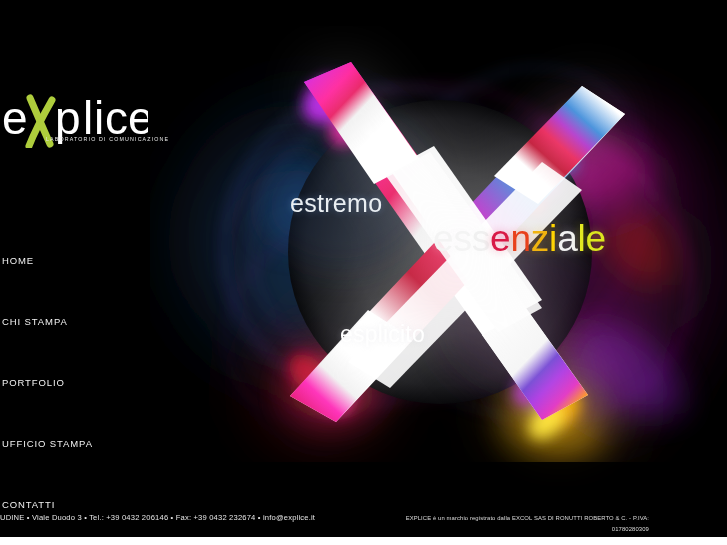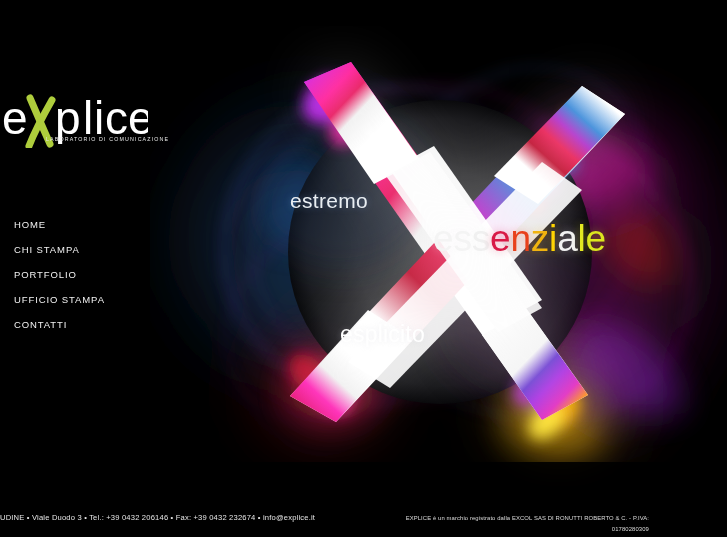--- a/index.html
+++ b/index.html
@@ -60,24 +60,25 @@
     top: 212px;
     width: 150px;
   }
   .nav-item {
     display: block;
     font-size: 9.5px;
     letter-spacing: 0.9px;
     color: #f2f2f2;
     height: 25px;
     line-height: 25px;
-    padding-left: 14px;
+    padding-left: 2px;
     text-decoration: none;
     white-space: nowrap;
     cursor: pointer;
+    margin-top: 36px;
   }
 
   
   .hero {
     position: absolute;
     left: 150px;
     top: 0px;
     width: 577px;
     height: 500px;
     overflow: hidden;
@@ -93,21 +94,21 @@
   .hero-word {
     position: absolute;
     font-family: "Liberation Sans", sans-serif;
     font-weight: 400;
     white-space: nowrap;
     pointer-events: none;
   }
   .word-estremo {
     left: 140px;
     top: 189px;
-    font-size: 21px;
+    font-size: 25px;
     letter-spacing: 0.3px;
     color: #e9eef2;
     text-shadow: 0 0 7px rgba(120,160,220,0.45);
   }
   .word-essenziale {
     left: 283px;
     top: 218px;
     font-size: 37px;
     letter-spacing: -0.2px;
     font-weight: 400;

